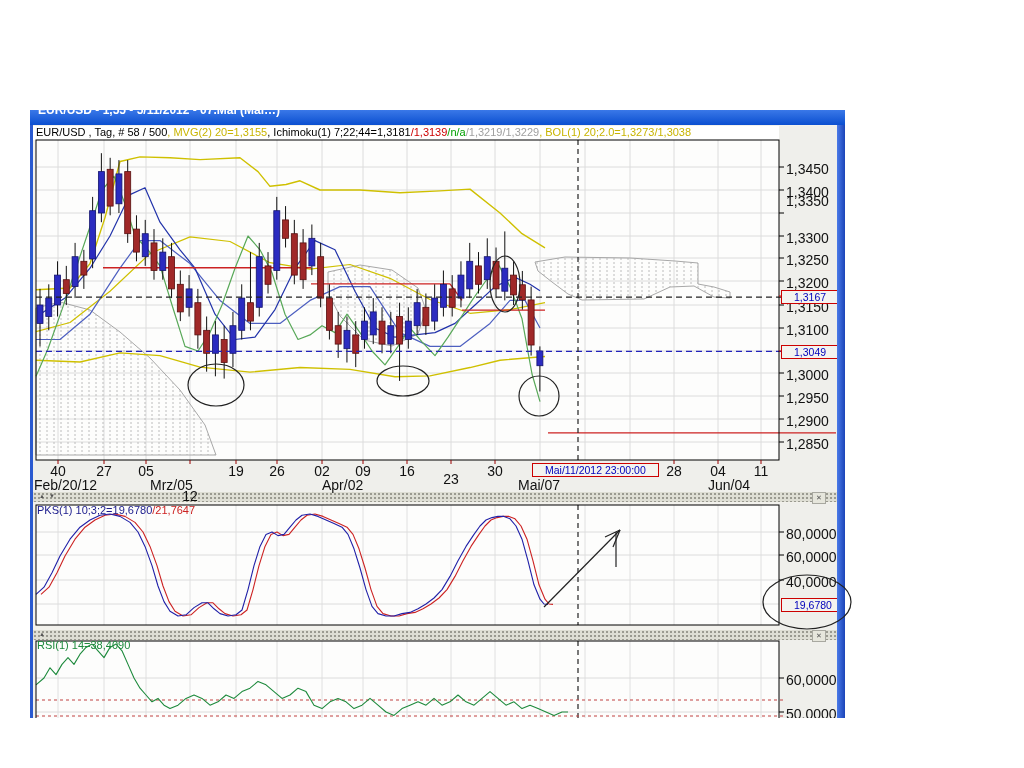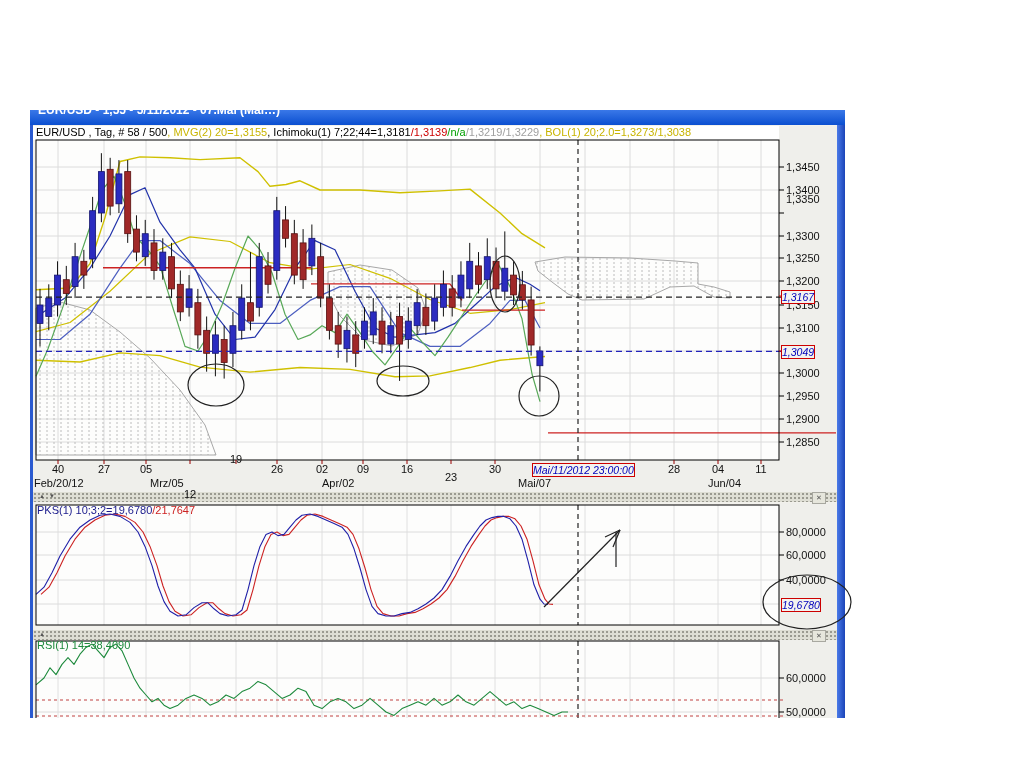--- a/index.html
+++ b/index.html
@@ -21,24 +21,24 @@
   .plot-bg{position:absolute;background:#fdfdfc;}
   .axis-bg{position:absolute;background:#efefeb;}
   .xaxis-bg{position:absolute;background:#efefeb;}
   .splitter{position:absolute;left:3px;width:804px;height:10px;background:#deded4;
             background-image:radial-gradient(#9a9a90 0.8px,transparent 0.9px);
             background-size:4px 4px;}
   .split-tri{position:absolute;top:1px;font-size:6px;color:#555;letter-spacing:1px;}
   .panel-x{position:absolute;top:0;width:12px;height:10px;background:#e6e6dc;
            border:1px solid #a8a8a0;color:#555;font-size:7px;line-height:9px;
            text-align:center;}
-  .lbl{position:absolute;font-size:11px;color:#111;white-space:nowrap;}
+  .lbl{position:absolute;font-size:14px;color:#111;white-space:nowrap;}
   .daylbl{transform:translateX(-50%);}
   .boxed{position:absolute;font-size:10.5px;color:#0000bb;border:1px solid #cc0000;
-         background:#f3f3ef;padding:0 0;white-space:nowrap;line-height:12px;font-style:italic;}
+         background:#f3f3ef;padding:0 12px;white-space:nowrap;line-height:12px;}
   .hdr{position:absolute;font-size:11px;white-space:nowrap;}
   svg{position:absolute;left:0;top:0;}
   .seg{white-space:pre;margin-top:32px;}
 </style>
 </head>
 <body>
 
 <div class="window">
 
   <div class="plot-bg" style="left:3px;top:16px;width:746px;height:14px;background:#ffffff;"></div>
@@ -330,21 +330,21 @@
       <span class="lbl " style="left: 756px; top: 189px;">1,3150</span>
       <span class="lbl " style="left: 756px; top: 212px;">1,3100</span>
       <span class="lbl " style="left: 756px; top: 257px;">1,3000</span>
       <span class="lbl " style="left: 756px; top: 280px;">1,2950</span>
       <span class="lbl " style="left: 756px; top: 303px;">1,2900</span>
       <span class="lbl " style="left: 756px; top: 326px;">1,2850</span>
       <span class="lbl daylbl" style="left: 28px; top: 353px;">40</span>
       <span class="lbl daylbl" style="left: 74px; top: 353px;">27</span>
       <span class="lbl daylbl" style="left: 116px; top: 353px;">05</span>
       <span class="lbl daylbl" style="left: 160px; top: 353px; margin-top: 25px;">12</span>
-      <span class="lbl daylbl" style="left: 206px; top: 343px;">19</span>
+      <span class="lbl daylbl" style="left: 206px; top: 353px;">19</span>
       <span class="lbl daylbl" style="left: 247px; top: 353px;">26</span>
       <span class="lbl daylbl" style="left: 292px; top: 353px;">02</span>
       <span class="lbl daylbl" style="left: 333px; top: 353px;">09</span>
       <span class="lbl daylbl" style="left: 377px; top: 353px;">16</span>
       <span class="lbl daylbl" style="left: 421px; top: 353px; margin-top: 8px;">23</span>
       <span class="lbl daylbl" style="left: 465px; top: 353px;">30</span>
       <span class="lbl daylbl" style="left: 644px; top: 353px;">28</span>
       <span class="lbl daylbl" style="left: 688px; top: 353px;">04</span>
       <span class="lbl daylbl" style="left: 731px; top: 353px;">11</span>
       <span class="lbl " style="left: 4px; top: 367px;">Feb/20/12</span>

